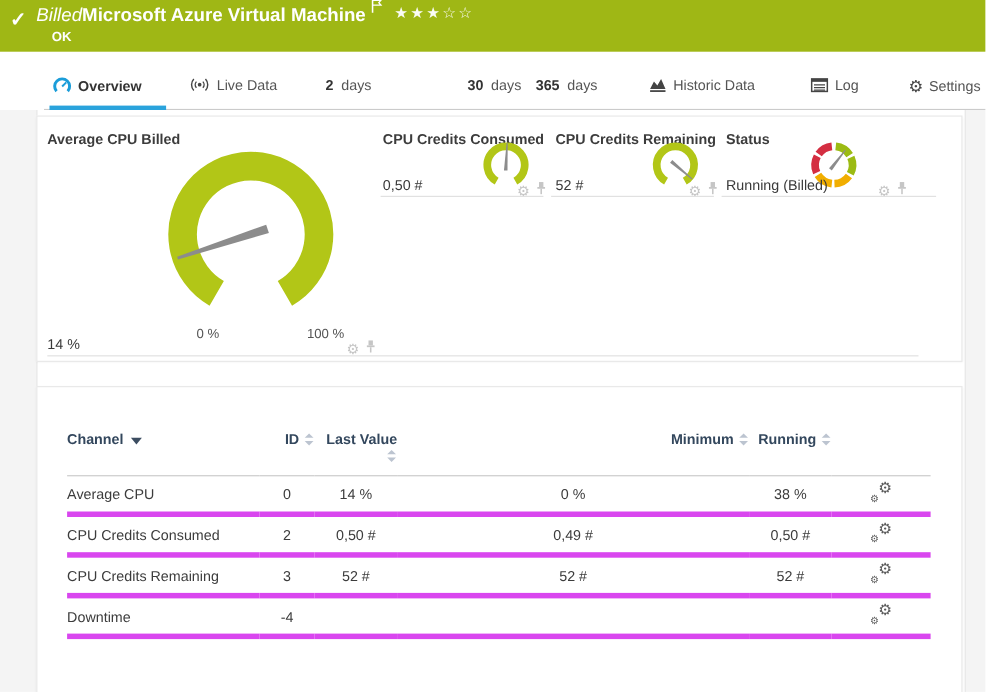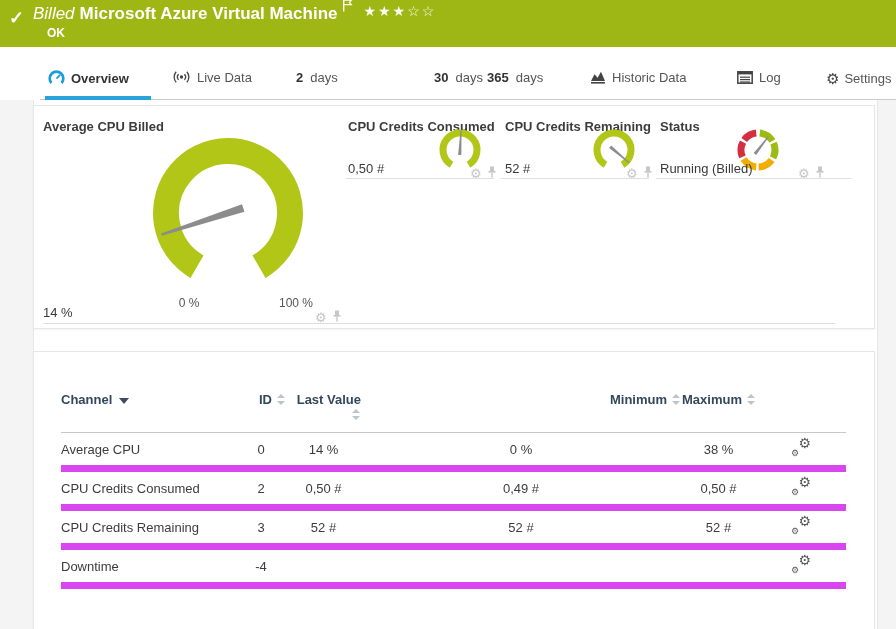--- a/index.html
+++ b/index.html
@@ -6,36 +6,36 @@
   body{
     width:896px;height:629px;overflow:hidden;background:#ffffff;
     font-family:"Liberation Sans",sans-serif;position:relative;
     -webkit-font-smoothing:antialiased;
   }
   
   .header{position:absolute;left:0;top:0;width:896px;height:47px;background:#9fb715;color:#fff;}
   .check{position:absolute;left:9px;top:7px;font-size:18px;font-weight:bold;color:#fff;}
   .trow{position:absolute;left:33px;top:4px;white-space:nowrap;}
   .kind{font-style:italic;font-size:17px;}
-  .name{font-weight:bold;font-size:17px;margin-left:5px;}
+  .name{font-weight:bold;font-size:17px;}
   .flag{display:inline-block;margin-left:5px;position:relative;top:-7px;}
   .stars{font-size:14px;letter-spacing:2px;margin-left:10px;position:relative;top:-3px;color:rgba(255,255,255,0.95);}
   .okline{position:absolute;left:47px;top:26px;font-size:12px;font-weight:bold;text-align:center;}
   
   .tabbar{position:absolute;left:0;top:60px;width:896px;height:40px;background:#fff;text-align:center;}
   .tabline{position:absolute;left:40px;right:0;top:39px;height:1px;background:#cbcbcb;}
   .tab{position:absolute;top:10px;font-size:13px;color:#555;white-space:nowrap;cursor:pointer;}
   .tab .ticon{display:inline-block;vertical-align:-2px;margin-right:6px;}
   .tab.active{color:#333;font-weight:bold;}
   .activebar{position:absolute;left:45px;top:36px;width:106px;height:4px;background:#2aa3dc;}
   .num{font-weight:bold;color:#333;margin-right:7px;}
   .t-overview{left:48px;}
   .t-live{left:172px;}
   .t-d2{left:296px;}
-  .t-d30{left:434px;}
+  .t-d30{left:425px;}
   .t-d365{left:487px;}
   .t-historic{left:590px;}
   .t-log{left:737px;}
   .t-settings{left:826px;}
   .geartxt{font-size:15px;color:#444;margin-right:5px;vertical-align:-1px;display:inline-block;}
   
   .lmargin{position:absolute;left:0;top:100px;width:33px;bottom:0;background:#f4f4f4;border-right:1px solid #e7e7e7;}
   .rmargin{position:absolute;left:877px;top:100px;right:0;bottom:0;background:#f4f4f4;border-left:1px solid #e7e7e7;}
   
   .panel{position:absolute;left:33px;width:842px;background:#fff;border:1px solid #e7e7e7;box-shadow:0 1px 2px rgba(0,0,0,0.05);box-sizing:border-box;}
@@ -45,21 +45,21 @@
   .tile-value{position:absolute;font-size:13px;color:#3a3a3a;white-space:nowrap;}
   .scale-label{position:absolute;font-size:12px;color:#555;width:60px;text-align:center;}
   .underline{position:absolute;height:1px;background:#dedede;}
   .tileicons{position:absolute;display:flex;align-items:center;gap:5px;color:#c6c6c6;cursor:pointer;}
   .tileicons .geari{font-size:13px;line-height:1;}
   .gsvg{position:absolute;}
   
   table.channels{position:absolute;left:27px;top:34px;width:785px;border-collapse:collapse;table-layout:fixed;}
   table.channels th{font-size:13px;font-weight:bold;color:#33475d;text-align:right;vertical-align:top;padding:6px 0 10px 0;border-bottom:1px solid #c8c8c8;}
   table.channels th.h-channel{text-align:left;}
-  table.channels td{font-size:13px;color:#3c3c3c;text-align:center;height:32px;padding:0;border-bottom:7px solid #d946ef;margin-top:28px;}
+  table.channels td{font-size:13px;color:#3c3c3c;text-align:center;height:32px;padding:0;border-bottom:5px solid #d946ef;margin-top:28px;}
   table.channels td.c-channel{text-align:left;}
   .sort{display:inline-block;width:9px;height:11px;position:relative;margin-left:5px;top:1px;}
   .sort::before{content:"";position:absolute;top:0;left:0;border-left:4px solid transparent;border-right:4px solid transparent;border-bottom:4px solid #bcc4d0;}
   .sort::after{content:"";position:absolute;bottom:0;left:0;border-left:4px solid transparent;border-right:4px solid transparent;border-top:4px solid #bcc4d0;}
   .sorted-desc{display:inline-block;width:0;height:0;border-left:5px solid transparent;border-right:5px solid transparent;border-top:6px solid #3c4d61;margin-left:7px;}
   .gears{position:relative;display:inline-block;width:20px;height:17px;color:#5a5a5a;cursor:pointer;}
   .gears .gbig{position:absolute;right:0;top:-3px;font-size:14px;line-height:1;}
   .gears .gsmall{position:absolute;left:0;bottom:-2px;font-size:9px;line-height:1;}
 </style>
 </head>
@@ -225,21 +225,21 @@
       <col style="width:320px">
         <col style="width:75px">
         <col style="width:90px">
     </colgroup>
     <thead>
       <tr>
         <th class="h-channel"><span>Channel</span><span class="sorted-desc"></span></th>
         <th><span>ID</span><span class="sort"></span></th>
         <th><span>Last Value</span><span class="sort"></span></th>
         <th><span>Minimum</span><span class="sort"></span></th>
-        <th><span>Maximum</span><span class="sort"></span></th>
+        <th><span>Running</span><span class="sort"></span></th>
         <th></th>
       </tr>
     </thead>
     <tbody>
         <tr>
     <td class="c-channel">Average CPU</td>
     <td class="c-id">0</td>
     <td class="c-last">14 %</td>
     <td class="c-min">0 %</td>
     <td class="c-max">38 %</td>

